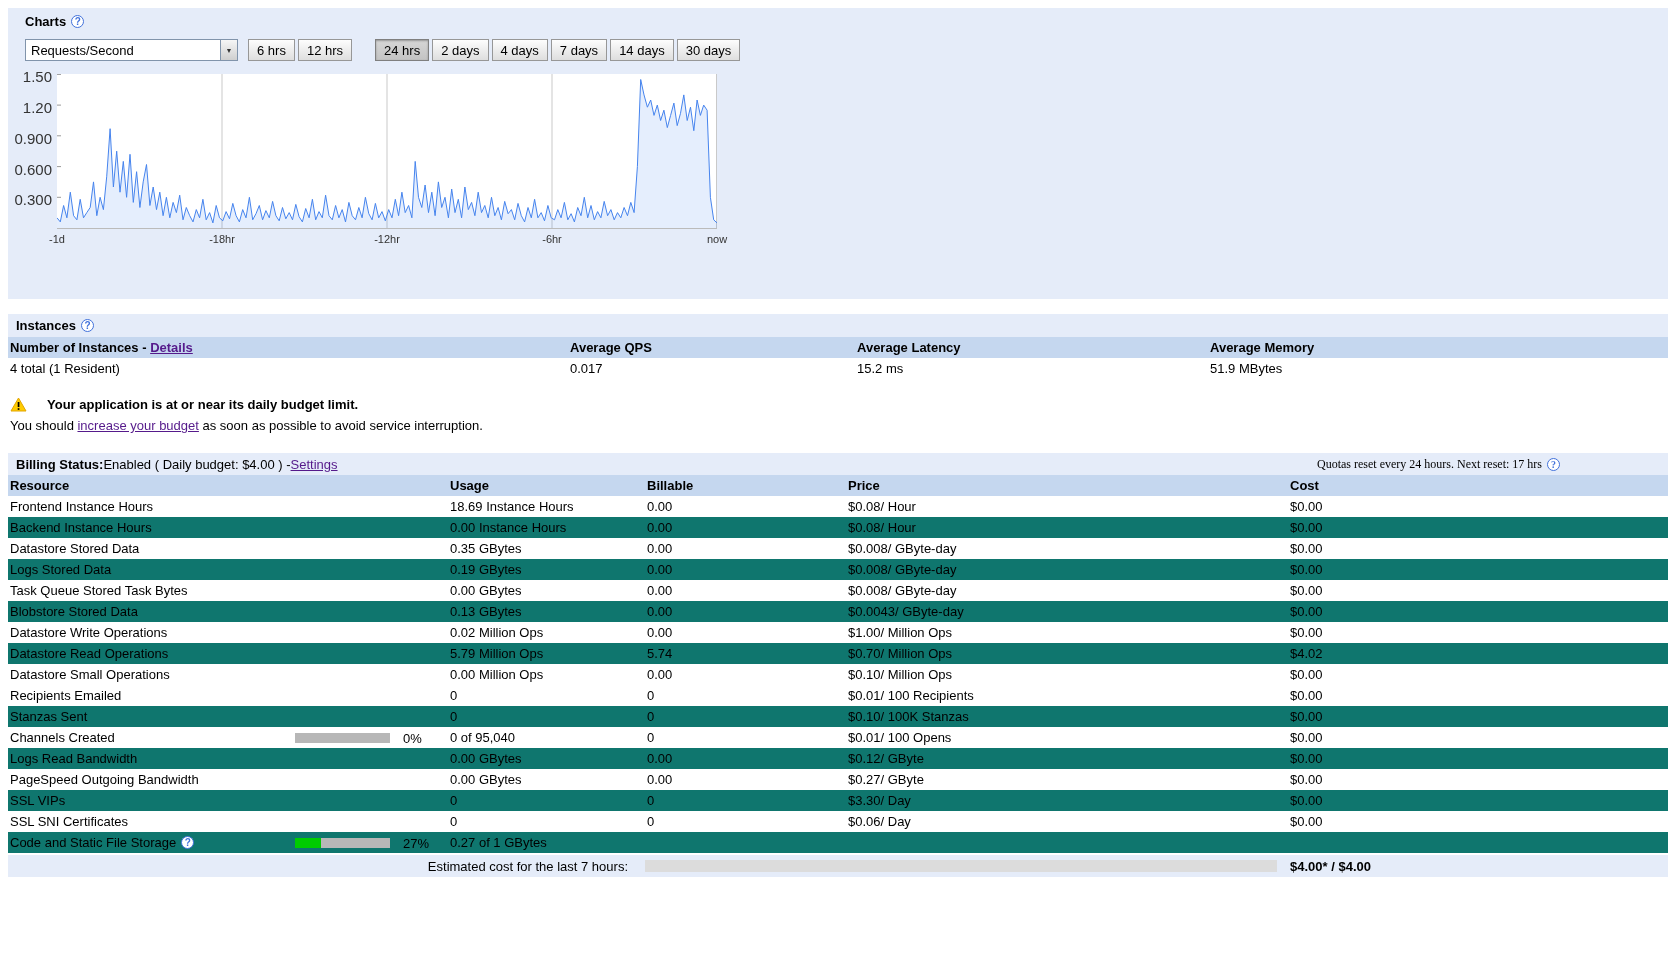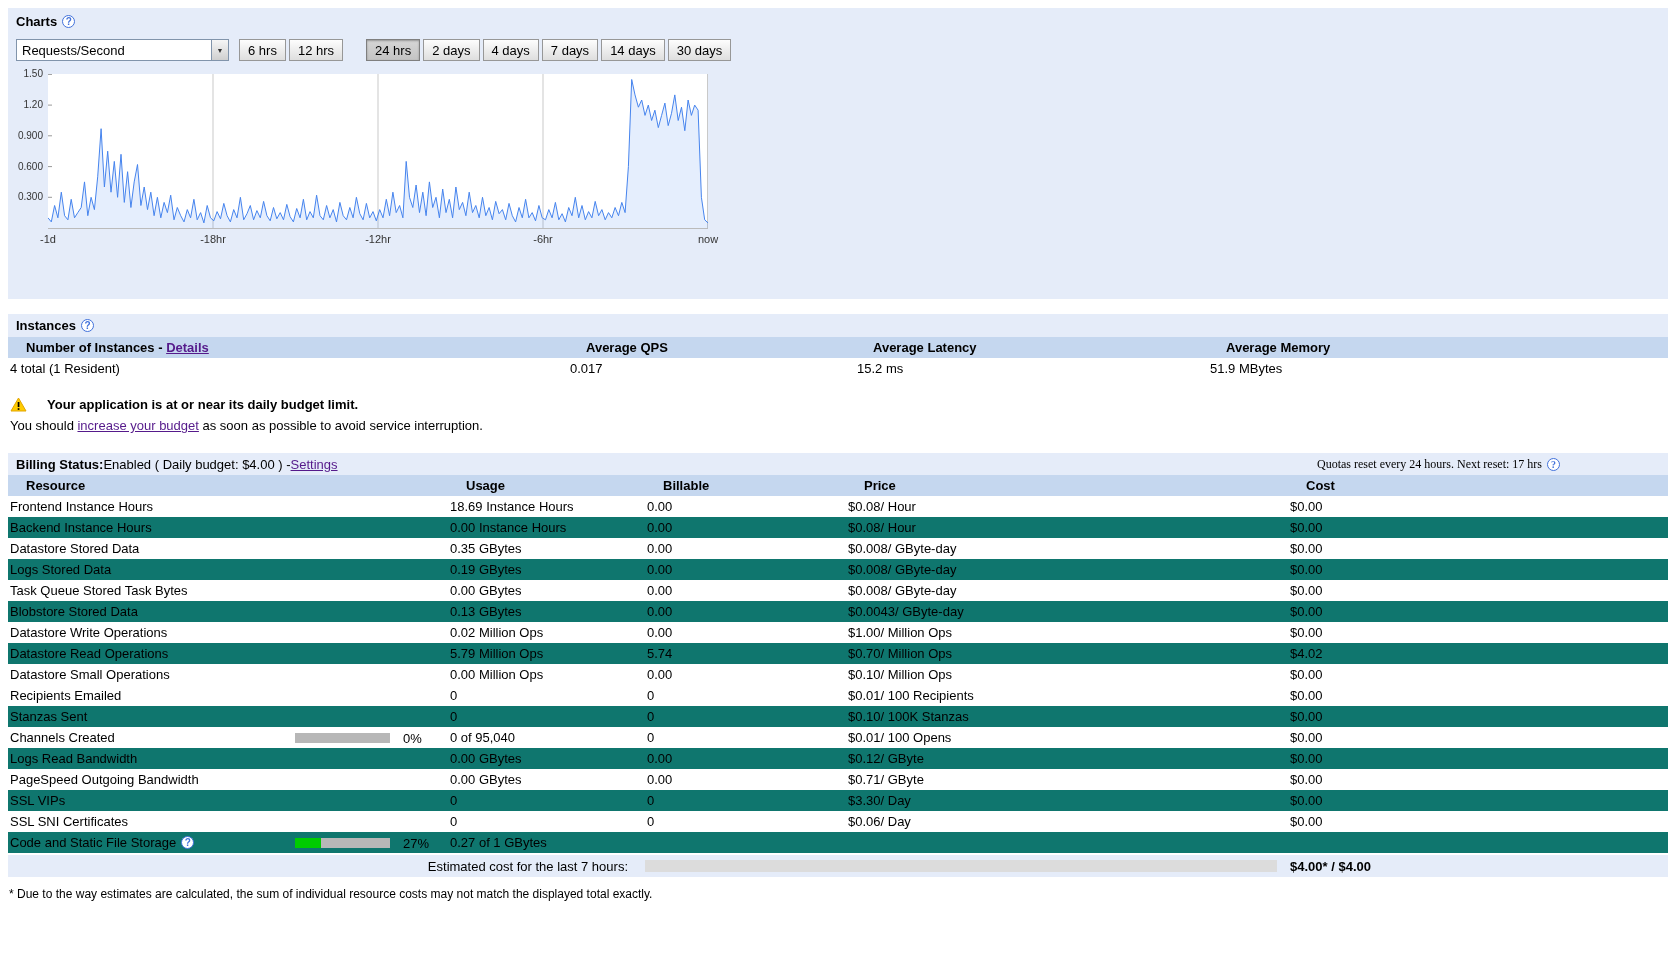--- a/index.html
+++ b/index.html
@@ -10,47 +10,47 @@
   .panel-blue { background: #e5ecf9; }
   .section-title { font-weight: bold; }
   .help-icon {
     display: inline-block; width: 13px; height: 13px; border: 1px solid #4272db; border-radius: 50%;
     color: #4272db; font-size: 10px; line-height: 11px; text-align: center; margin-left: 5px;
     vertical-align: 1px; cursor: pointer; background: #fff; font-weight: bold;
   }
   .lnk { color: #551a8b; text-decoration: underline; cursor: pointer; }
 
   
-  .charts-panel { width: 1660px; height: 291px; padding: 6px 8px 8px; margin-bottom: 15px; }
+  .charts-panel { width: 1660px; height: 291px; padding: 6px 17px 8px; margin-bottom: 15px; }
   .chart-controls { display: flex; align-items: center; margin-top: 10px; }
   .select {
     width: 213px; height: 22px; background: #fff; border: 1px solid #8194ab;
     display: flex; align-items: center; padding-left: 5px; cursor: pointer;
   }
   .select-arrow {
     margin-left: auto; width: 17px; height: 20px; display: flex; align-items: center; justify-content: center;
     background: linear-gradient(#f6f6f6, #cfcfcf); border-left: 1px solid #8194ab; font-size: 7px; color: #333;
   }
   .range-buttons { display: flex; margin-left: 10px; gap: 3px; }
   .range-btn {
     height: 22px; padding: 0 8px; border: 1px solid #979797; background: linear-gradient(#fdfdfd, #dedede);
     font-family: inherit; font-size: 13px; cursor: pointer; color: #000;
   }
   .range-btn.active { background: linear-gradient(#d6d6d6, #c3c3c3); border-color: #7f7f7f; box-shadow: inset 0 1px 2px rgba(0,0,0,.3); margin-left: 20px; }
 
   .chart-wrap { position: relative; height: 176px; margin-top: 13px; }
   .y-axis { position: absolute; left: 0; top: 0; width: 30px; height: 157px; }
-  .y-tick { position: absolute; right: 3px; font-size: 10px; color: #333; }
+  .y-tick { position: absolute; right: 3px; font-size: 15px; color: #333; }
   .chart-svg { position: absolute; left: 32px; top: 0; }
   .x-axis { position: absolute; left: 32px; top: 159px; width: 660px; height: 14px; }
   .x-tick { position: absolute; top: 0; transform: translateX(-50%); font-size: 11px; color: #333; }
 
   
   table { border-collapse: collapse; table-layout: fixed; width: 1660px; }
-  th { text-align: left; font-weight: bold; padding: 3px 18px; height: 16px; }
+  th { text-align: left; font-weight: bold; padding: 3px 2px; height: 16px; }
   td { padding: 3px 2px; height: 16px; }
   thead tr { background: #c5d7ef; }
   .band { background: #e5ecf9; padding: 4px 8px; width: 1660px; }
   tr.alt { background: #0f766e; border-radius: 6px; }
 
   
   .warning { margin: 18px 0 20px; padding-left: 2px; }
   .warning-line1 { display: flex; align-items: center; gap: 20px; font-weight: bold; }
   .warning-line2 { margin-top: 6px; }
 
@@ -287,21 +287,21 @@
             <td class="res-cell"><span>Logs Read Bandwidth</span></td>
             <td>0.00 GBytes</td>
             <td>0.00</td>
             <td>$0.12/ GByte</td>
             <td>$0.00</td>
           </tr>
           <tr>
             <td class="res-cell"><span>PageSpeed Outgoing Bandwidth</span></td>
             <td>0.00 GBytes</td>
             <td>0.00</td>
-            <td>$0.71/ GByte</td>
+            <td>$0.27/ GByte</td>
             <td>$0.00</td>
           </tr>
           <tr class="alt">
             <td class="res-cell"><span>SSL VIPs</span></td>
             <td>0</td>
             <td>0</td>
             <td>$3.30/ Day</td>
             <td>$0.00</td>
           </tr>
           <tr>
@@ -322,16 +322,15 @@
           </tr>
         </tbody>
     </table>
 
     <div class="estimate-row panel-blue">
       <span class="est-label">Estimated cost for the last 7 hours:</span>
       <span class="est-bar-track"><span class="est-bar-fill" style="width: 100%; background: rgb(204, 0, 0);"></span></span>
       <span class="est-value">$4.00* / $4.00</span>
     </div>
 
-    <div class="footnote">* Due to the way estimates are calculated, the sum of individual resource costs may not match the displayed total exactly.</div>
   </section>
 
 </div>
 
 </body></html>

